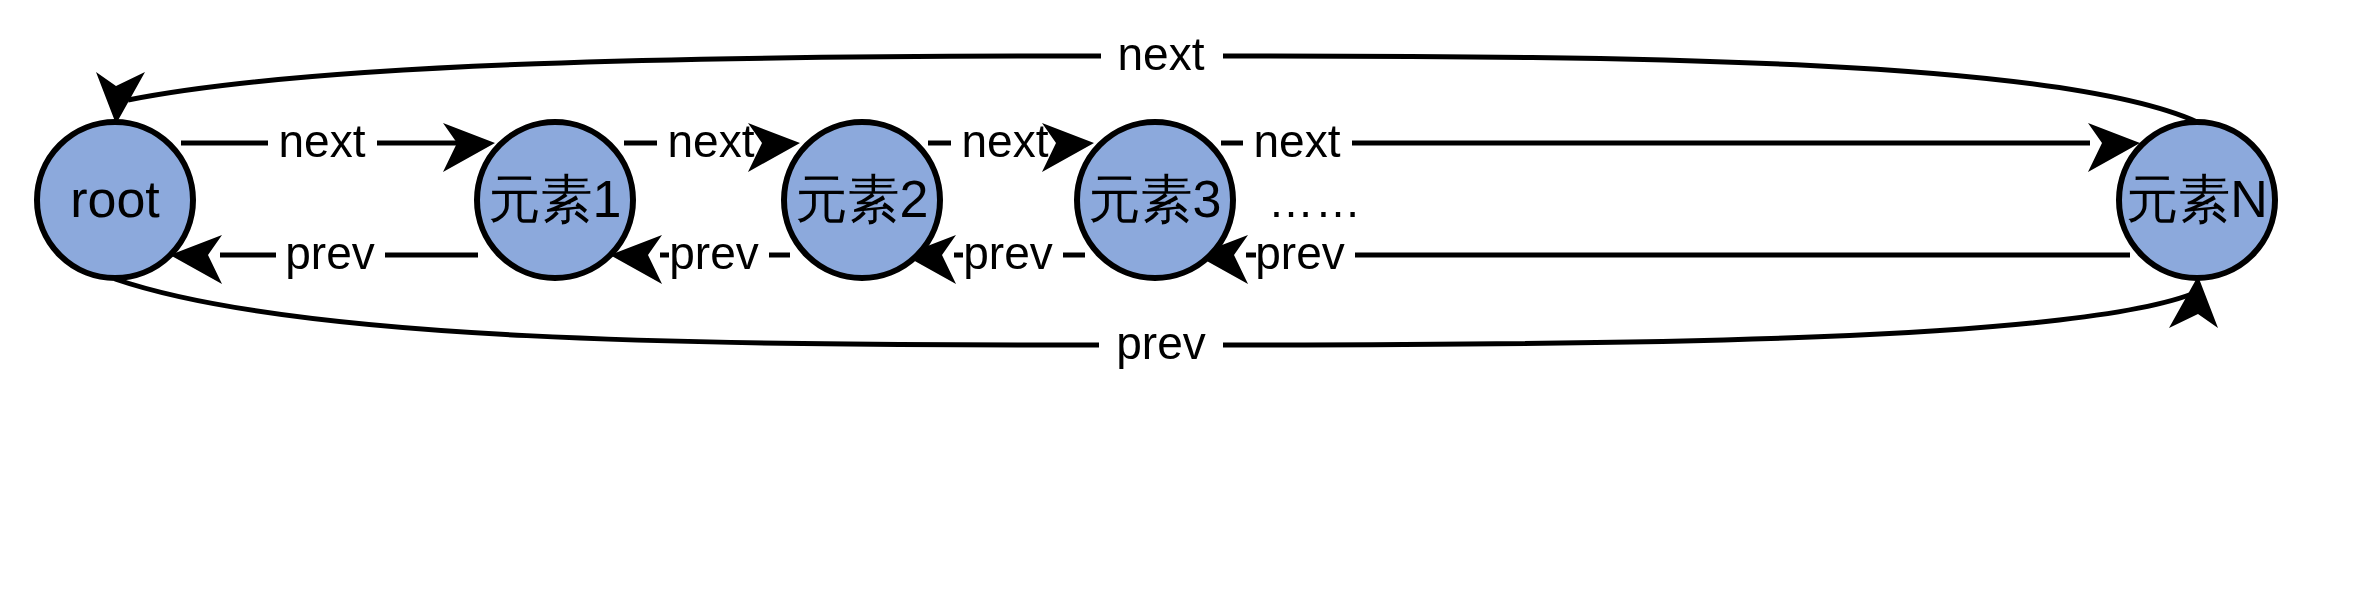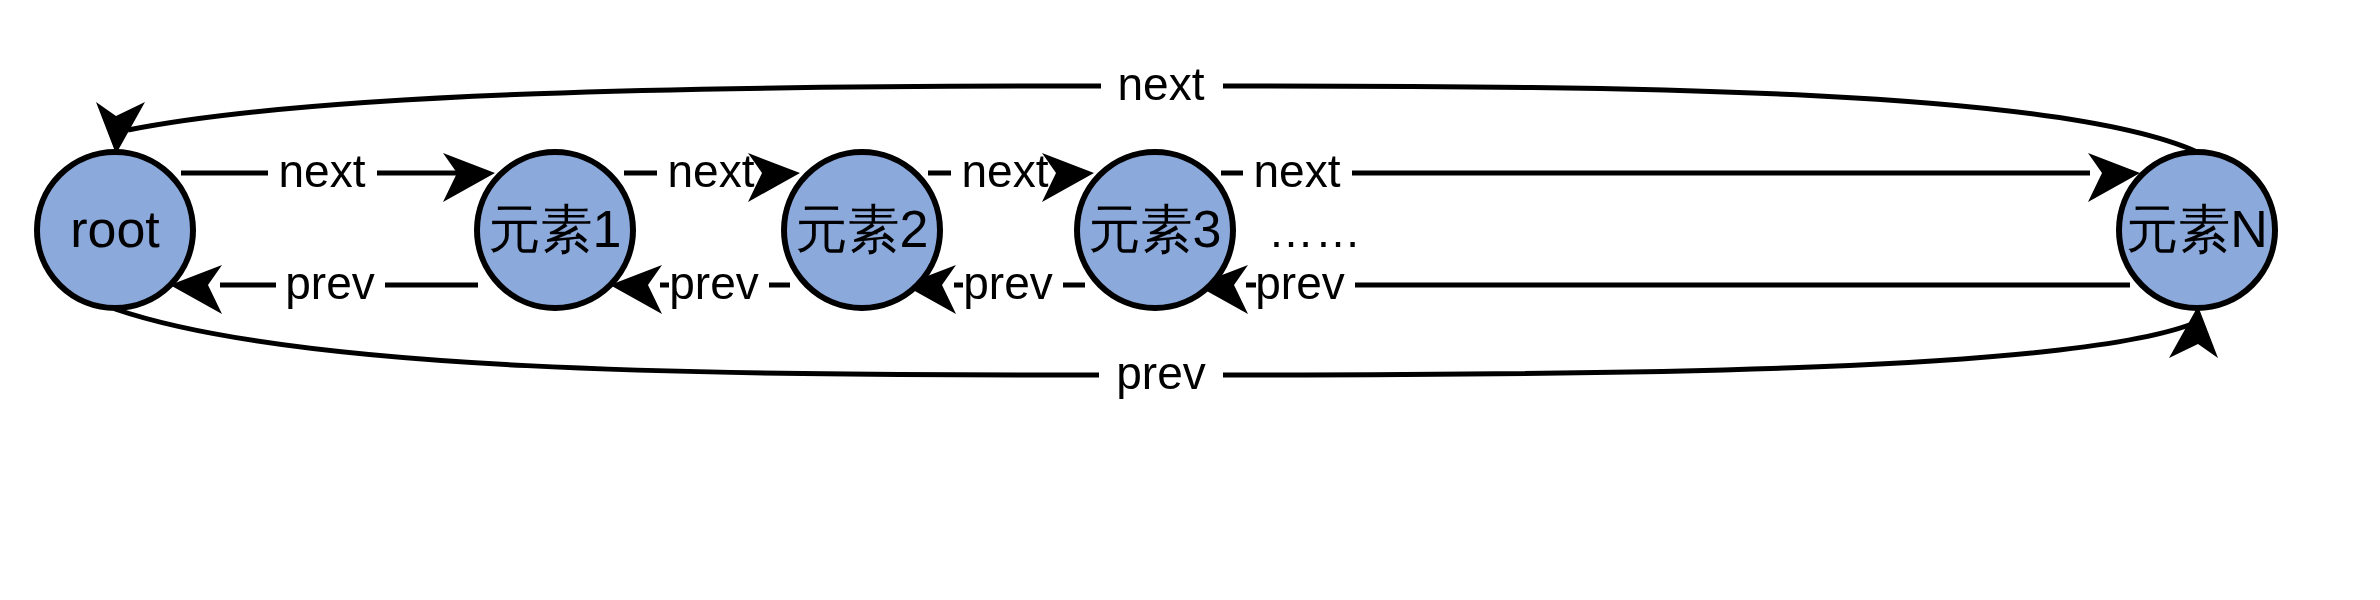--- a/index.html
+++ b/index.html
@@ -11,21 +11,20 @@
     width: 2380px;
     height: 600px;
     font-family: "Liberation Sans", "DejaVu Sans", sans-serif;
     overflow: hidden;
   }
   #diagram-root {
     position: relative;
     width: 2380px;
     height: 512px;
     background: #ffffff;
-    margin-top: 30px;
   }
   svg#linked-list-diagram {
     display: block;
     width: 2380px;
     height: 600px;
   }
   .node-circle {
     stroke: #000000;
     stroke-width: 6;
   }

